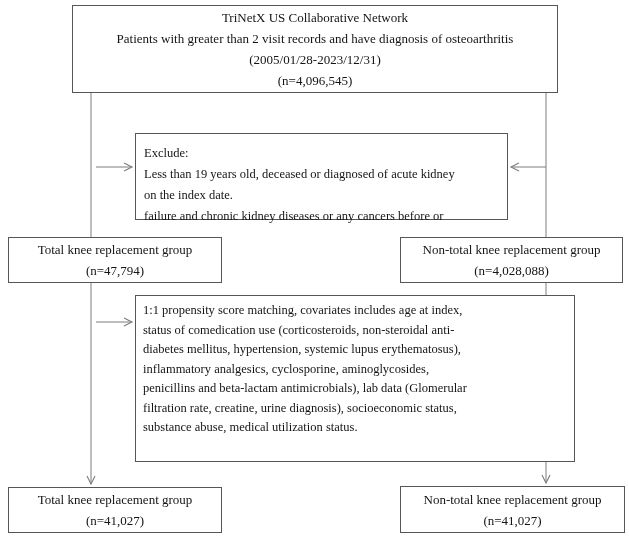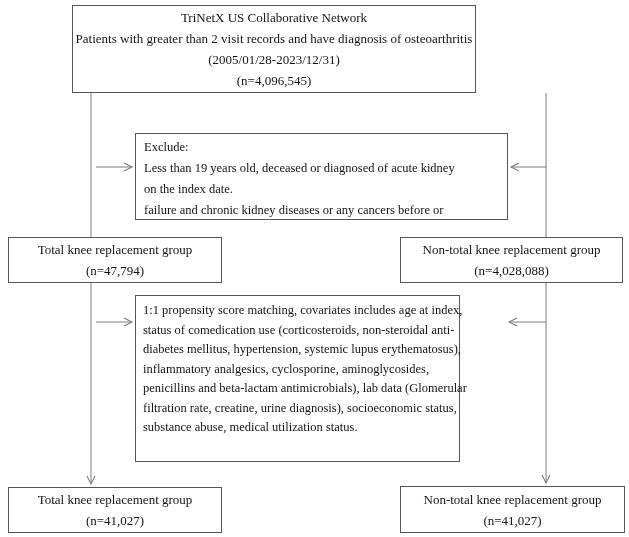--- a/index.html
+++ b/index.html
@@ -28,35 +28,35 @@
     align-items: center;
     justify-content: center;
     text-align: center;
   }
   .center-box .bline {
     line-height: 21px;
     font-size: 13px;
     white-space: nowrap;
   }
   .top-box {
-    left: 72px; top: 5px; width: 404px; height: 88px;
+    left: 72px; top: 5px; width: 486px; height: 88px;
   }
   .exclude-box {
     left: 135px; top: 133px; width: 373px; height: 87px;
-    padding: 3px 4px 0 8px;
+    padding: 9px 4px 0 8px;
   }
   .exclude-box .pline {
     font-size: 12.5px;
     line-height: 21px;
     white-space: nowrap;
   }
   .tkr-box    { left: 8px;   top: 237px; width: 214px; height: 46px; }
   .nontkr-box { left: 400px; top: 237px; width: 223px; height: 46px; }
   .psm-box {
-    left: 135px; top: 295px; width: 325px; height: 167px;
+    left: 135px; top: 295px; width: 440px; height: 167px;
     padding: 5px 3px 0 7px;
   }
   .psm-box .pline {
     font-size: 12.5px;
     line-height: 19.5px;
     white-space: nowrap;
   }
   .tkr2-box    { left: 8px;   top: 487px; width: 214px; height: 46px; }
   .nontkr2-box { left: 400px; top: 486px; width: 225px; height: 47px; }
   .connectors {

